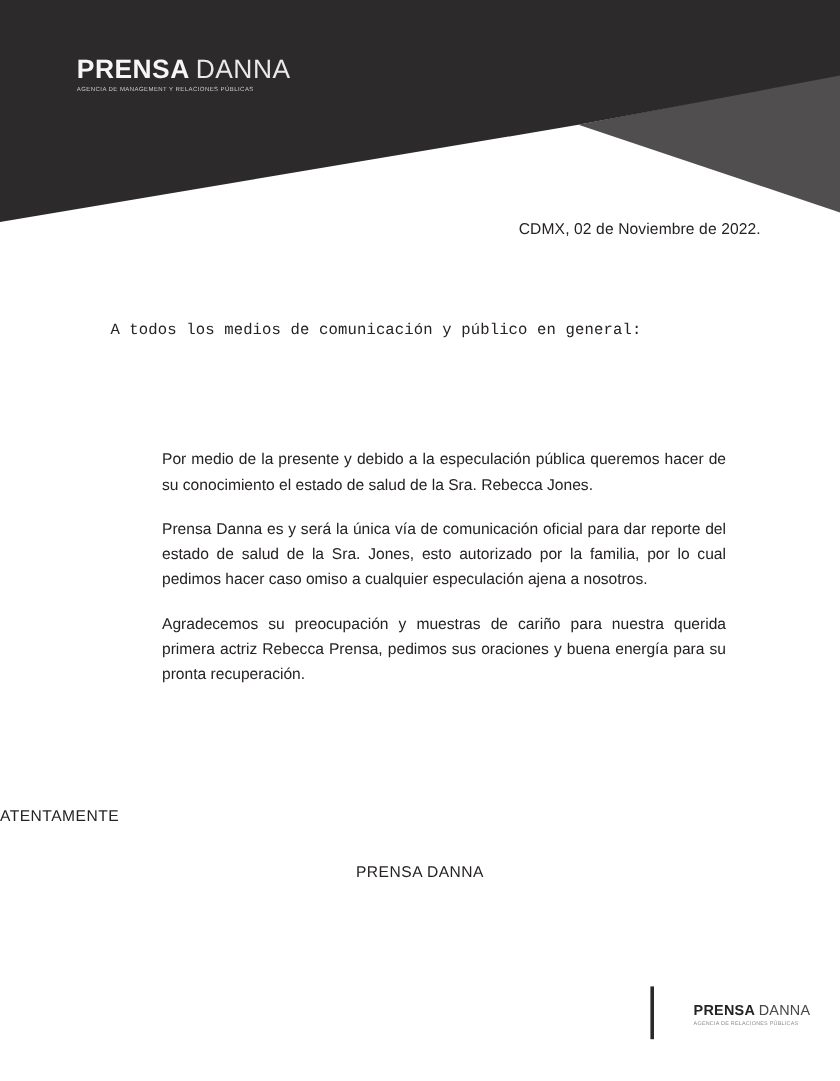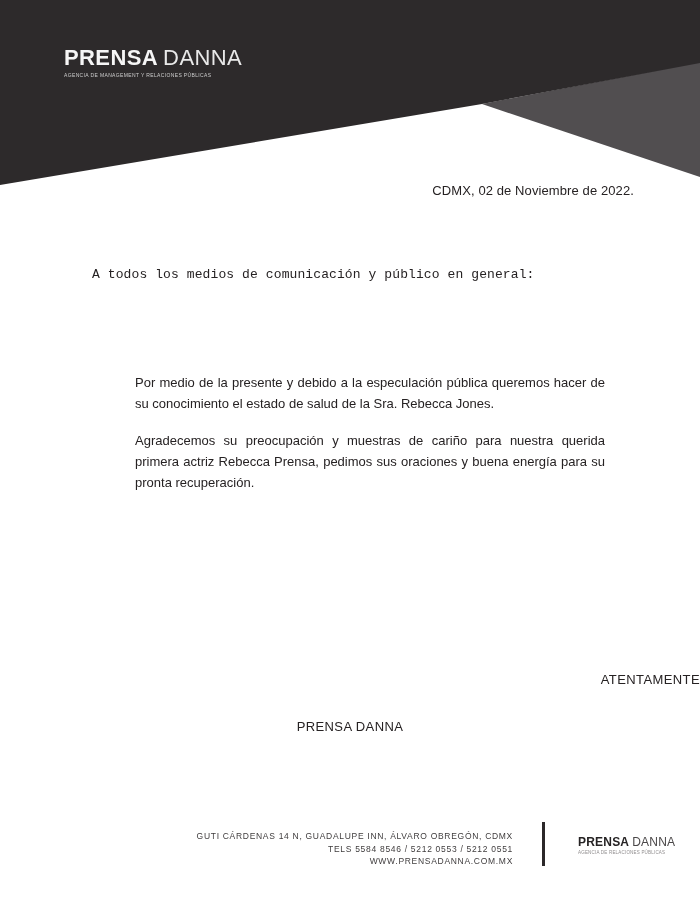--- a/index.html
+++ b/index.html
@@ -27,21 +27,21 @@
     position:absolute; top:267px; left:92px;
     font-size:13px; letter-spacing:.1px; white-space:nowrap;font-family:Liberation Mono, monospace;
   }
   .paragraphs {
     position:absolute; top:326px; left:135px; width:470px;
     font-size:13px; line-height:21px; text-align:justify; text-justify:inter-word;margin-top:46px;
   }
   .paragraphs p { margin:0 0 16px 0; }
   .closing {
     position:absolute; top:672px; left:0; width:700px;
-    text-align:right; font-size:13px; letter-spacing:.4px;
+    text-align:left; font-size:13px; letter-spacing:.4px;
   }
   .signature {
     position:absolute; top:719px; left:0; width:700px;
     text-align:center; font-size:13px; letter-spacing:.4px;
   }
 
   
   .footer-address {
     position:absolute; top:830px; right:187px;
     text-align:right; font-size:8.5px; line-height:12.5px;
@@ -73,32 +73,28 @@
     </div>
     <div class="logo-tagline">AGENCIA DE MANAGEMENT Y RELACIONES PÚBLICAS</div>
   </div>
 
   <div class="date">CDMX, 02 de Noviembre de 2022.</div>
 
   <div class="salutation">A todos los medios de comunicación y público en general:</div>
 
   <div class="paragraphs">
     <p>Por medio de la presente y debido a la especulación pública queremos hacer de su conocimiento el estado de salud de la Sra. Rebecca Jones.</p>
+    <p>Prensa Danna es y será la única vía de comunicación oficial para dar reporte del estado de salud de la Sra. Jones, esto autorizado por la familia, por lo cual pedimos hacer caso omiso a cualquier especulación ajena a nosotros.</p>
     <p>Agradecemos su preocupación y muestras de cariño para nuestra querida primera actriz Rebecca Prensa, pedimos sus oraciones y buena energía para su pronta recuperación.</p>
   </div>
 
   <div class="closing">ATENTAMENTE</div>
 
   <div class="signature">PRENSA DANNA</div>
 
-  <div class="footer-address">
-    <div>GUTI CÁRDENAS 14 N, GUADALUPE INN, ÁLVARO OBREGÓN, CDMX</div>
-    <div>TELS 5584 8546 / 5212 0553 / 5212 0551</div>
-    <div>WWW.PRENSADANNA.COM.MX</div>
-  </div>
 
   <div class="footer-divider"></div>
 
   <div class="footer-logo">
     <div class="footer-logo-line">
       <span class="footer-logo-bold">PRENSA</span><span class="footer-logo-light">DANNA</span>
     </div>
     <div class="footer-logo-tagline">AGENCIA DE RELACIONES PÚBLICAS</div>
   </div>
 

